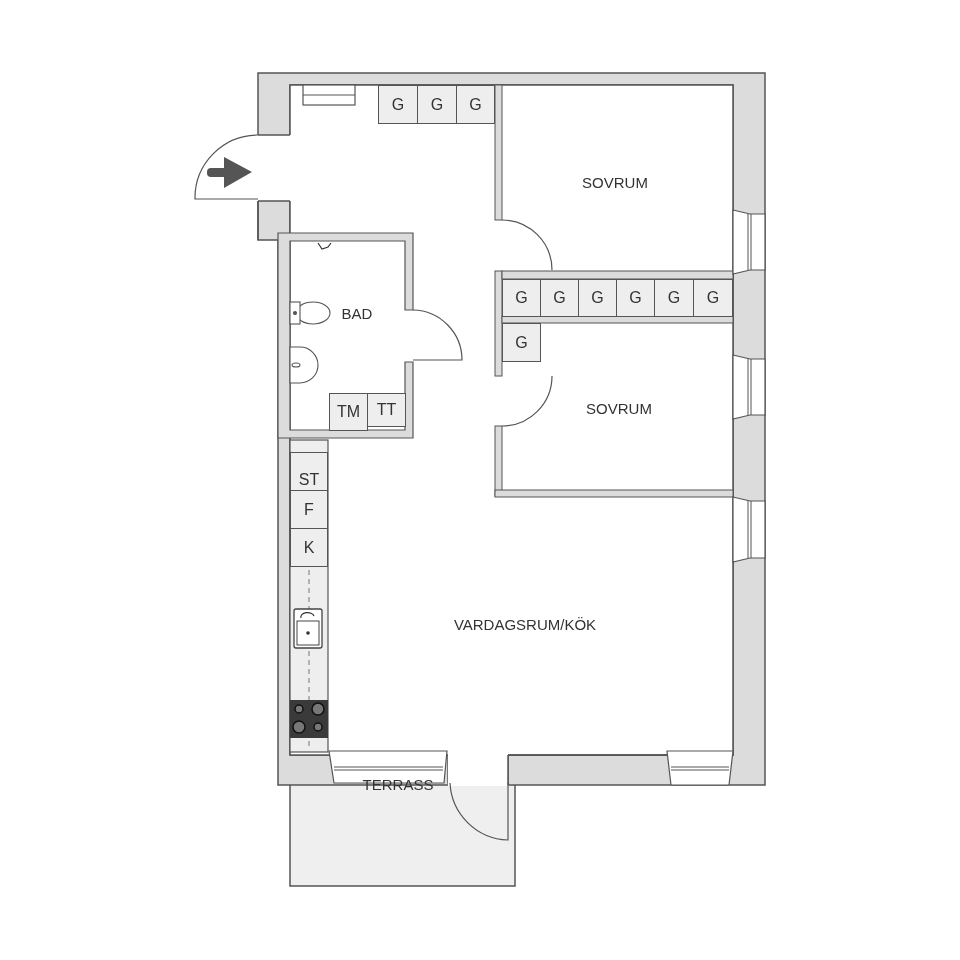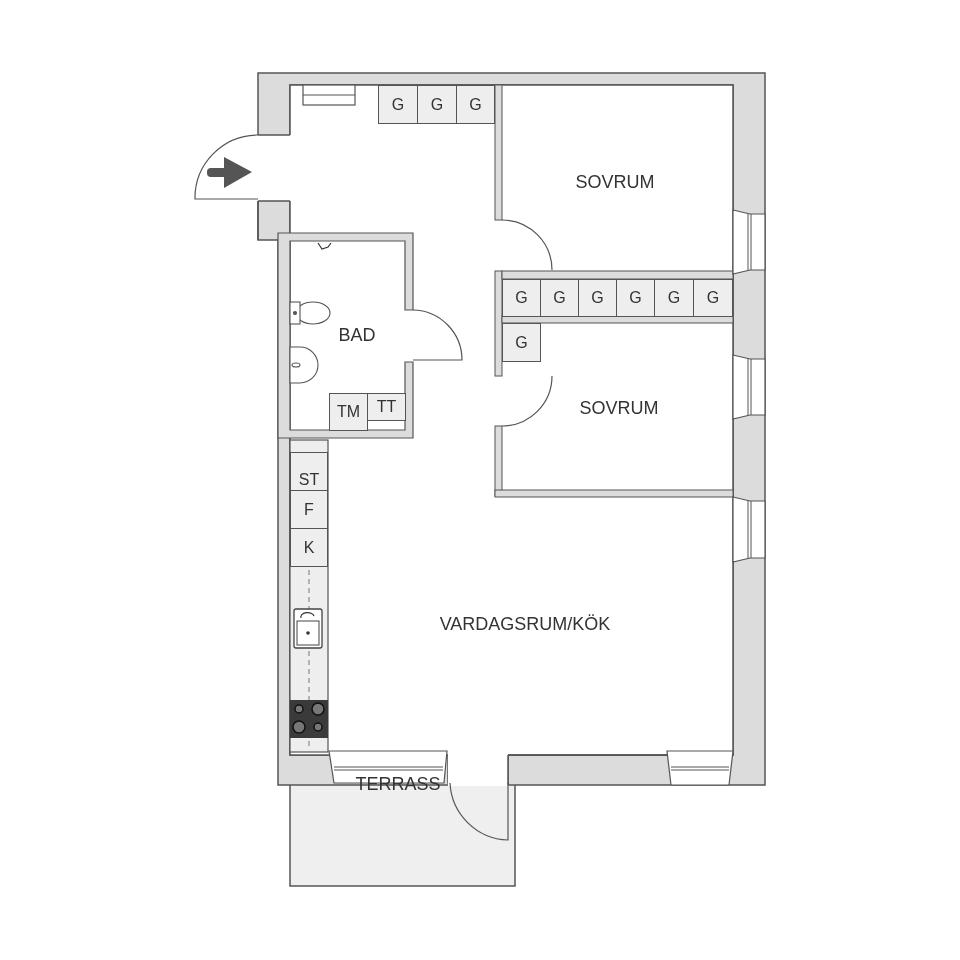--- a/index.html
+++ b/index.html
@@ -1,20 +1,20 @@
 <!DOCTYPE html>
 <html><head>
 <meta charset="utf-8">
 <style>
   html, body { margin: 0; padding: 0; background: #ffffff; }
   body { width: 960px; height: 960px; position: relative; overflow: hidden;
          font-family: "Liberation Sans", sans-serif; }
   svg { position: absolute; left: 0; top: 0; }
   .lbl { position: absolute; font-family: "Liberation Sans", sans-serif; color: #333;
-         font-size: 18px; white-space: nowrap; transform: translate(-50%, -50%); }
+         font-size: 15px; white-space: nowrap; transform: translate(-50%, -50%); }
   .cell { position: absolute; font-family: "Liberation Sans", sans-serif; color: #333;
           font-size: 16px; display: flex; align-items: center; justify-content: center;
           box-sizing: border-box; border: 1.5px solid #555; background: #eeeeee; }
 </style>
 </head>
 <body>
 
 <svg width="960" height="960" viewBox="0 0 960 960">
 
   <rect x="290" y="783" width="225" height="103" fill="#efefef" stroke="#555" stroke-width="1.5"></rect>
@@ -124,23 +124,23 @@
 
 <div class="cell" style="left:502px;top:279px;width:39px;height:38px;">G</div>
 <div class="cell" style="left:540px;top:279px;width:39px;height:38px;">G</div>
 <div class="cell" style="left:578px;top:279px;width:39px;height:38px;">G</div>
 <div class="cell" style="left:616px;top:279px;width:39px;height:38px;">G</div>
 <div class="cell" style="left:654px;top:279px;width:40px;height:38px;">G</div>
 <div class="cell" style="left:693px;top:279px;width:40px;height:38px;">G</div>
 <div class="cell" style="left:502px;top:323px;width:39px;height:39px;">G</div>
 
 <div class="cell" style="left:329px;top:393px;width:39px;height:38px;">TM</div>
-<div class="cell" style="left:367px;top:393px;width:39px;height:28px;">TT</div>
+<div class="cell" style="left:367px;top:393px;width:39px;height:34px;">TT</div>
 
 <div class="cell" style="left:290px;top:452px;width:38px;height:55px;">ST</div>
 <div class="cell" style="left:290px;top:490px;width:38px;height:39px;">F</div>
 <div class="cell" style="left:290px;top:528px;width:38px;height:39px;">K</div>
 
 <div class="lbl" style="left:615px;top:182px;">SOVRUM</div>
 <div class="lbl" style="left:619px;top:408px;">SOVRUM</div>
-<div class="lbl" style="left:357px;top:335px;">BAD</div>
+<div class="lbl" style="left:357px;top:313px;">BAD</div>
 <div class="lbl" style="left:525px;top:624px;text-align:center;">VARDAGSRUM/KÖK</div>
 <div class="lbl" style="left:398px;top:784px;">TERRASS</div>
 
 </body></html>

